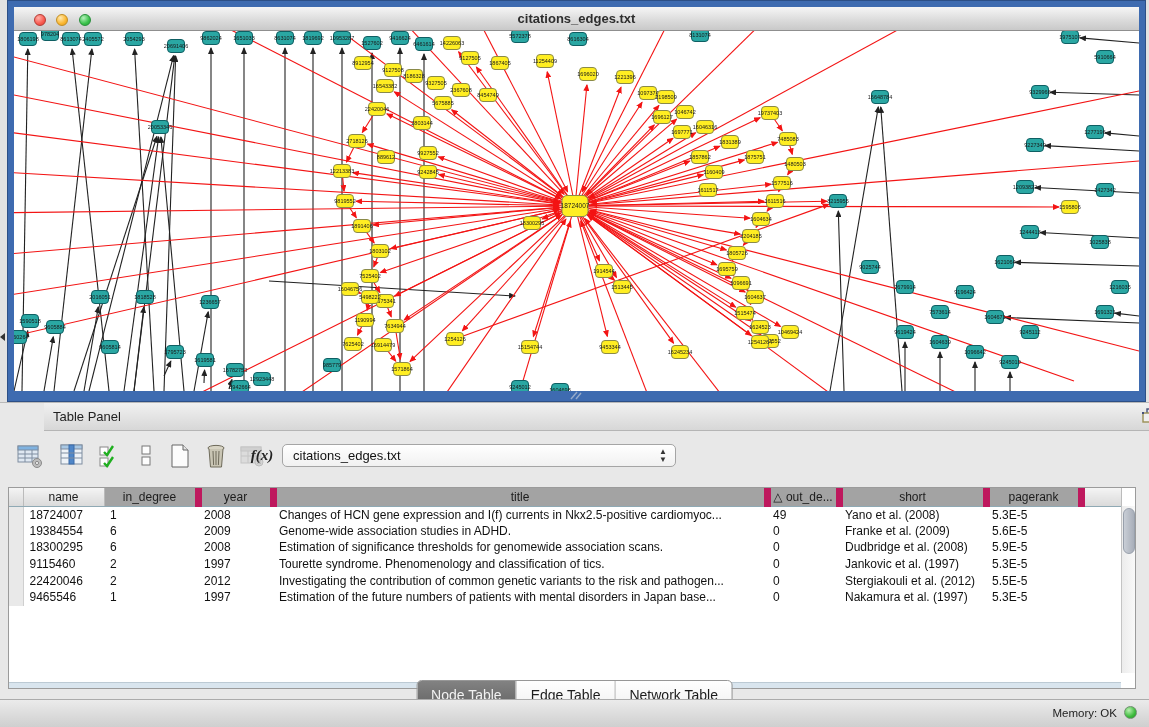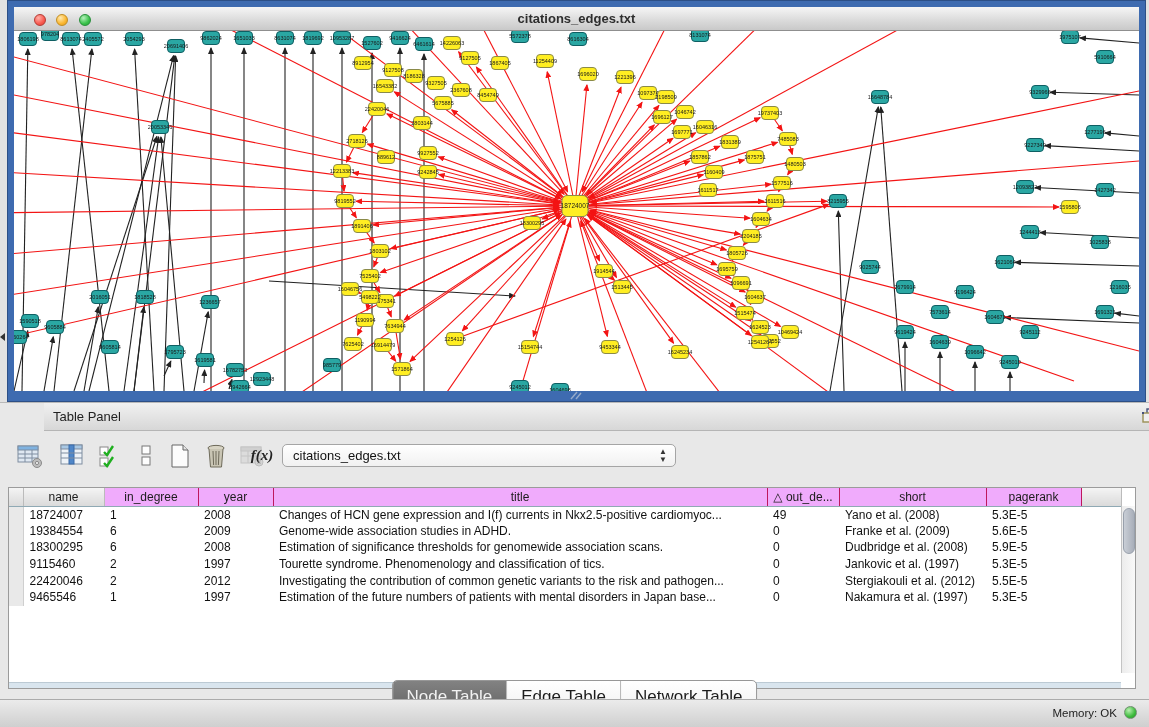--- a/index.html
+++ b/index.html
@@ -42,38 +42,38 @@
   .combo{position:absolute;left:282px;top:14px;width:394px;height:23px;
       background:linear-gradient(#ffffff,#f1f1f1);border:1px solid #a5a5a5;
       border-radius:5px;box-sizing:border-box;font-size:13px;color:#111;}
   .combo-label{position:absolute;left:10px;top:3px;}
   .combo-arrows{position:absolute;right:8px;top:3px;font-size:8px;line-height:8px;color:#333;}
   
   .table-area{position:absolute;left:8px;top:84px;width:1128px;height:202px;
       background:#fff;border:1px solid #9b9b9b;box-sizing:border-box;}
   table.grid{border-collapse:collapse;table-layout:fixed;width:1112px;font-size:12px;}
   .grid th{height:18px;box-sizing:border-box;padding:0;text-align:center;
-      font-weight:normal;color:#1c1c1c;background:#f0abfc;
-      border-right:1px solid #be185d;border-bottom:1px solid #8fa9b4;overflow:hidden;white-space:nowrap;}
+      font-weight:normal;color:#1c1c1c;background:#a3a3a3;
+      border-right:7px solid #be185d;border-bottom:1px solid #8fa9b4;overflow:hidden;white-space:nowrap;}
   .grid th.gray{background:linear-gradient(#f4f4f4,#dadada);border-right:1px solid #bbb;}
   .grid td{height:16.6px;box-sizing:border-box;padding:0 2px 0 6px;color:#111;
       white-space:nowrap;overflow:hidden;}
   .grid td.gutter{background:#e9e9e9;border-right:1px solid #cfcfcf;padding:0;}
   .vscroll{position:absolute;right:0;top:18px;width:14px;height:167px;
       background:linear-gradient(to right,#ececec,#f9f9f9);border-left:1px solid #c4c4c4;box-sizing:border-box;}
   .vthumb{position:absolute;left:1px;top:2px;width:10px;height:44px;border-radius:6px;
       background:linear-gradient(to right,#c9ced6,#a8aeb9);border:1px solid #98a0ac;}
   .hstrip{position:absolute;left:0;bottom:0;height:5px;right:14px;
       background:#d9e5ee;border-top:1px solid #bccad4;}
   
   .tabbar{position:absolute;left:0;top:276px;width:100%;height:24px;}
   .seg{position:absolute;left:50%;top:1px;transform:translateX(-50%);display:flex;
       border:1px solid #979797;border-radius:5px;overflow:hidden;
       background:linear-gradient(#ffffff,#f0f0f0);}
-  .seg .tab{padding:6px 14px;font-size:17px;color:#1c1c1c;border-left:1px solid #b5b5b5;}
+  .seg .tab{padding:6px 14px;font-size:14px;color:#1c1c1c;border-left:1px solid #b5b5b5;}
   .seg .tab:first-child{border-left:none;}
   .seg .tab.sel{background:linear-gradient(#828282,#636363);color:#f2f2f2;}
   
   .statusbar{position:absolute;left:0;bottom:0;width:100%;height:27px;
       background:linear-gradient(#ebebeb,#cfcfcf);border-top:1px solid #ababab;}
   .mem-label{position:absolute;right:32px;top:7px;font-size:11.5px;color:#222;}
   .mem-dot{position:absolute;right:12px;top:6px;width:13px;height:13px;border-radius:50%;
       background:radial-gradient(circle at 35% 30%,#b9f0b0,#3dbb3d 60%,#259325);
       border:1px solid #6f8f6f;box-sizing:border-box;}
 </style>

